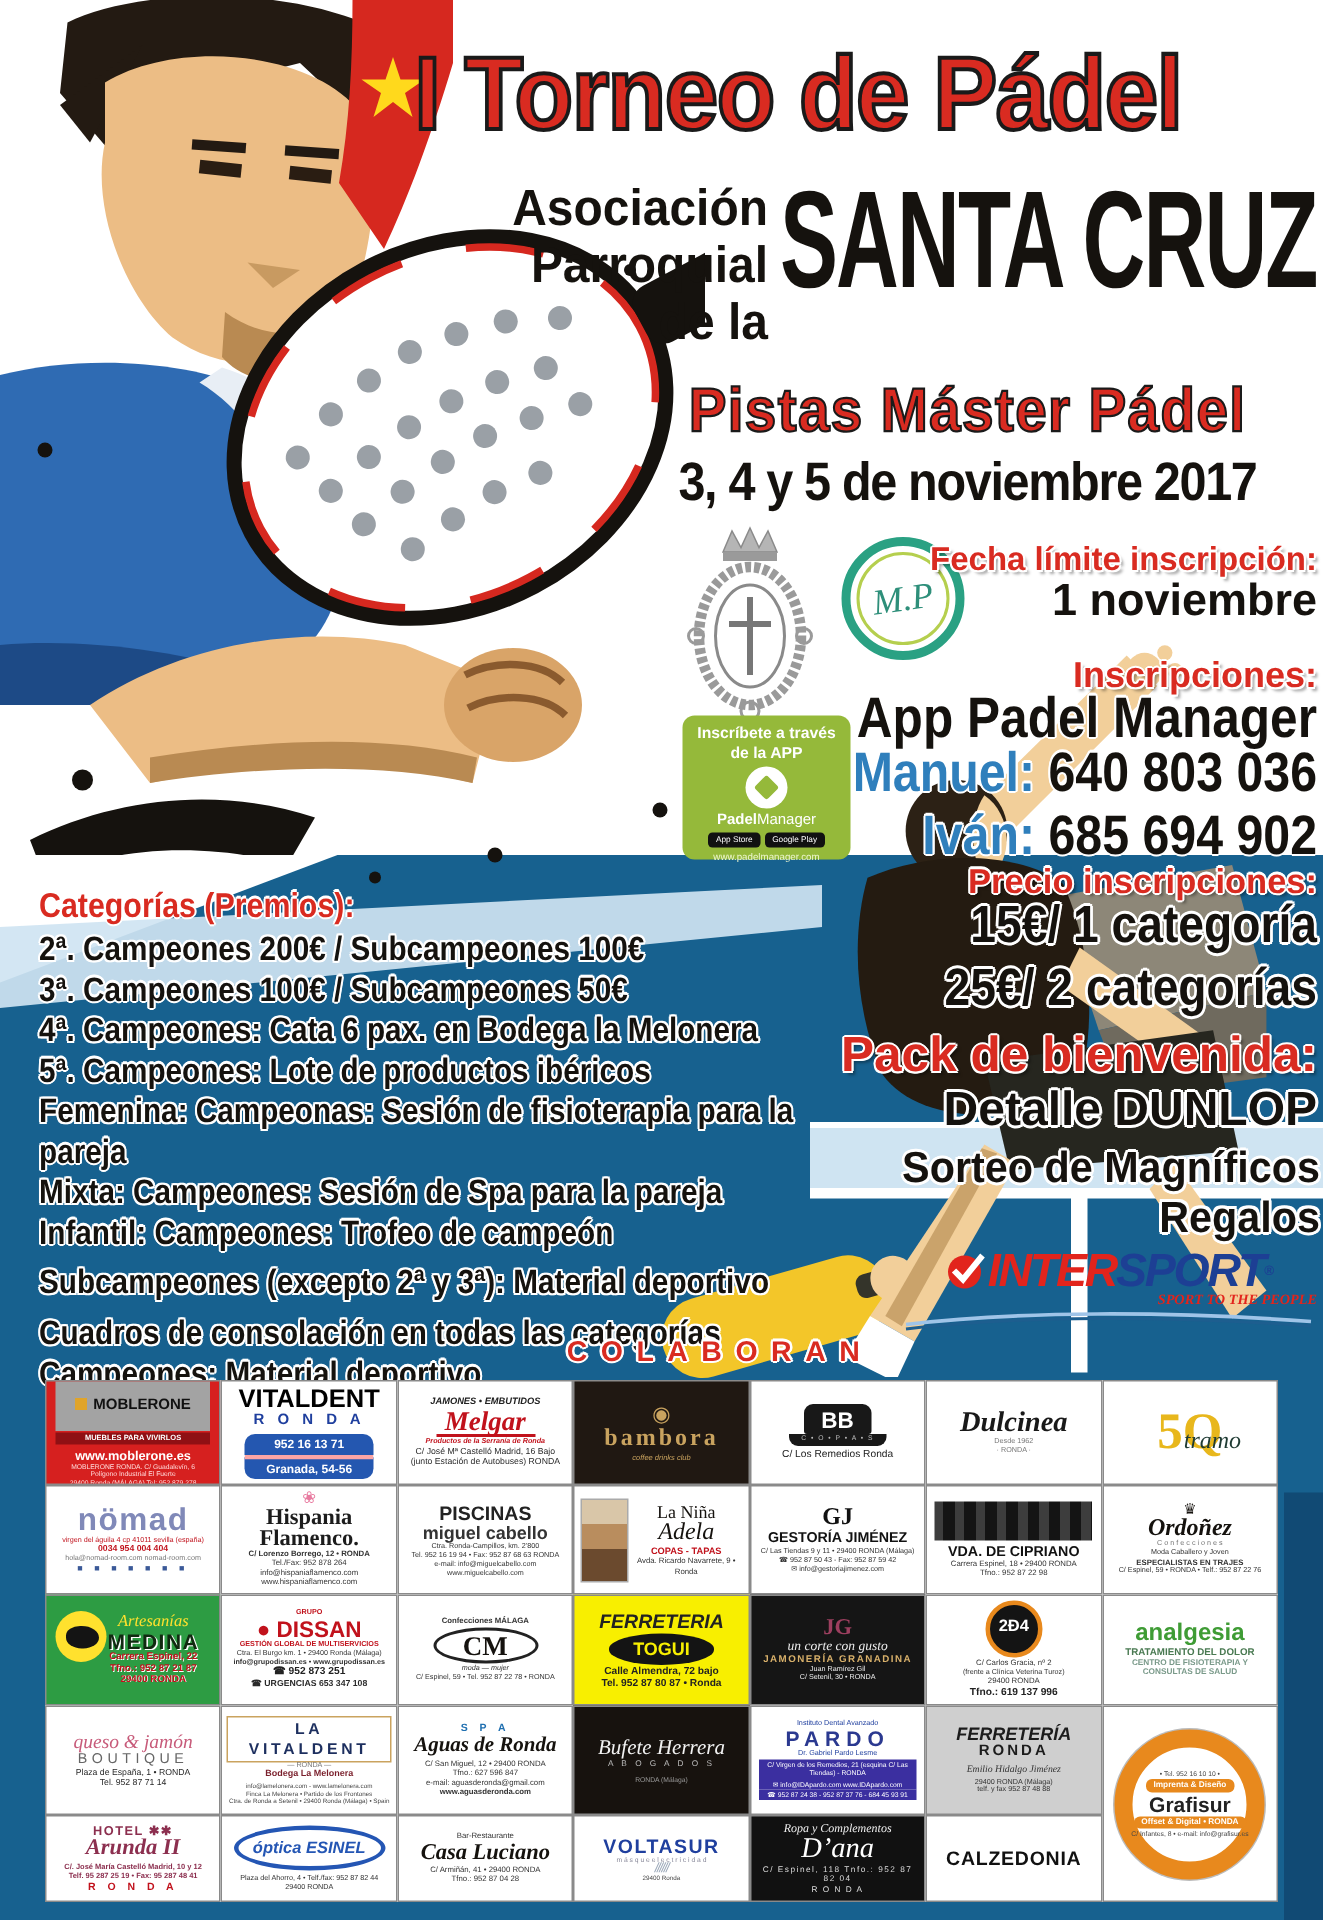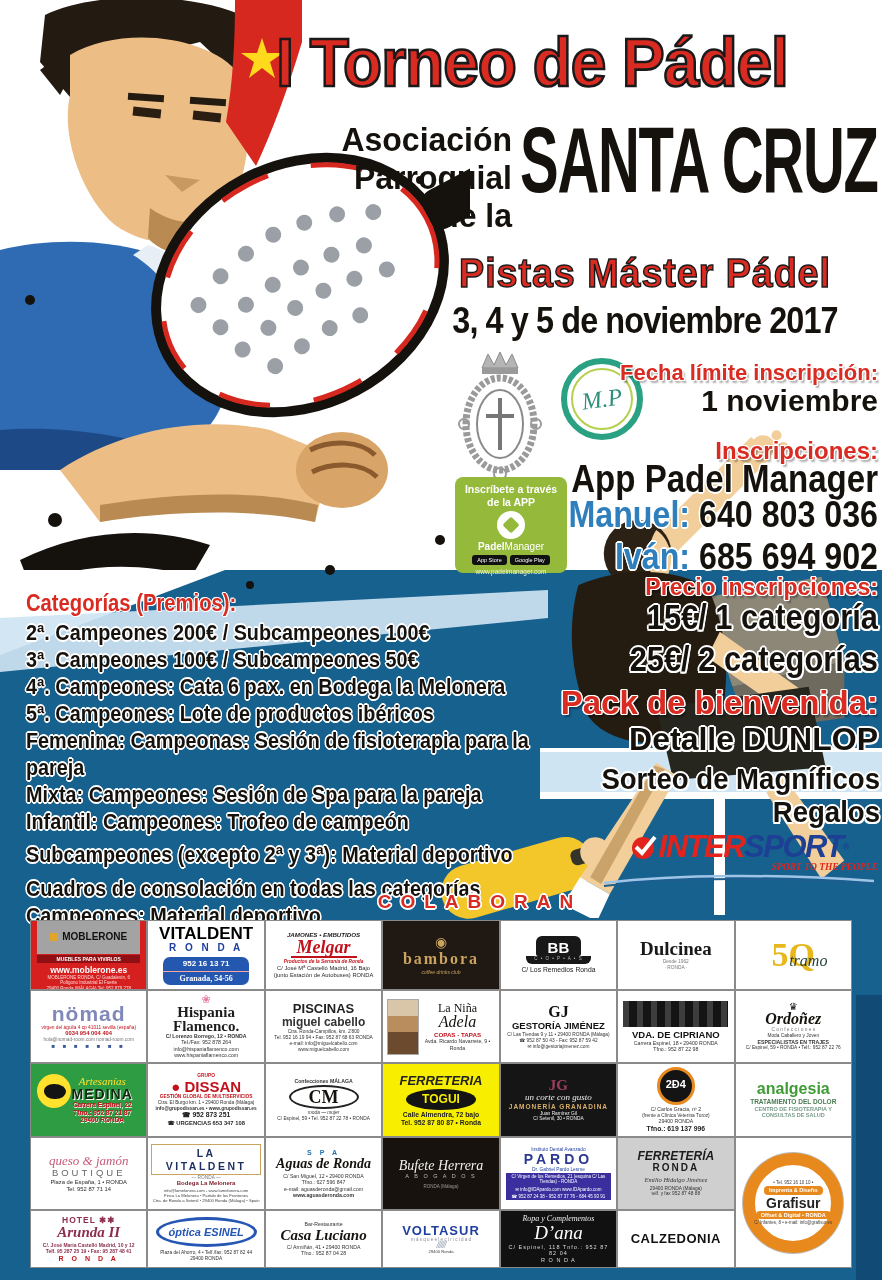--- a/index.html
+++ b/index.html
@@ -96,31 +96,31 @@
   .red{color:#c1121c;} .blu{color:#1f3f9e;} .wht{color:#eee;} .gry{color:#777;}
 
   .mob-logo{background:#a3a3a3;color:#111;font-weight:bold;font-size:10px;width:94%;margin:1px auto;padding:11px 0;}
   .mob-logo::before{content:"";display:inline-block;width:8px;height:8px;background:#e0a42a;margin-right:4px;vertical-align:-1px;}
   .mob-tag{background:#8f1014;color:#fff;font-size:5px;font-weight:bold;width:94%;margin:0 auto 2px;padding:1px 0;}
   .mob-url{color:#fff;font-size:8.5px;font-weight:bold;}
   .mob-tiny{color:#ffd9d9;font-size:4.5px;}
   .vit-name{color:#000000;font-size:17px;font-weight:bold;line-height:1;}
   .vit-ronda{color:#1f3f9e;font-size:10px;font-weight:bold;letter-spacing:3px;}
   .vit-box{background:#2457b0;color:#fff;font-size:8px;font-weight:bold;width:78%;margin:0 auto;padding:2px 0;}
-  .rt{border-radius:7px 7px 0 0;margin-top:3px;} .rb{border-radius:0 0 7px 7px;border-top:1px solid #fca5a5;font-family:Liberation Serif, serif;}
+  .rt{border-radius:7px 7px 0 0;margin-top:3px;} .rb{border-radius:0 0 7px 7px;border-top:3px solid #fca5a5;}
   .mel-name{color:#c1121c;font-size:18px;font-weight:bold;font-style:italic;font-family:"Liberation Serif",serif;
         line-height:1;border-bottom:2px solid #c1121c;display:inline-block;width:auto;margin:0 auto 1px;padding:0 6px;}
   .bam-orn{color:#c9a35f;font-size:14px;line-height:1;}
   .bam-name{color:#c9a35f;font-size:16px;font-weight:bold;letter-spacing:2px;font-family:"Liberation Serif",serif;}
   .bam-sub{color:#c9a35f;font-size:5px;font-style:italic;}
   .bb-badge{background:#181818;color:#fff;font-weight:bold;font-size:15px;width:auto;display:inline-block;
         margin:0 auto;padding:4px 12px 1px;border-radius:6px 6px 2px 2px;line-height:1;}
   .bb-sub{background:#181818;color:#bbb;font-size:4.5px;width:auto;display:inline-block;margin:0 auto 2px;
         padding:0 8px 3px;border-radius:0 0 6px 6px;letter-spacing:1px;}
-  .dul-name{font-family:"Liberation Serif",serif;font-weight:bold;font-size:19px;color:#191919;line-height:1.05;}
+  .dul-name{font-family:"Liberation Serif",serif;font-weight:bold;font-size:19px;color:#191919;font-style:italic;line-height:1.05;}
   .q5{color:#e8b71c;font-size:34px;font-weight:bold;line-height:.85;font-family:"Liberation Serif",serif;}
   .q5s{color:#1f3b33;font-size:16px;font-style:italic;font-family:"Liberation Serif",serif;margin-top:-16px;padding-left:30px;line-height:1;}
   .nom-name{color:#8089b8;font-size:21px;font-weight:bold;letter-spacing:1px;line-height:1.05;}
   .nom-soc{color:#3b5998;font-size:6px;letter-spacing:3px;}
   .his-fl{color:#e87ba0;font-size:11px;line-height:.9;}
   .his-name{color:#1c1c1c;font-size:15px;font-weight:bold;line-height:.95;font-family:"Liberation Serif",serif;}
   .cab-name{font-size:12px;font-weight:bold;color:#333;line-height:1;margin-bottom:1px;}
   .ade{padding-left:36px;}
   .ade::before{content:"";position:absolute;left:4px;top:8px;width:30px;height:54px;
         background:linear-gradient(180deg,#d9c6a8 0 30%,#b98d5e 30% 60%,#6b4a2e 60% 100%);border:1px solid #aaa;}

